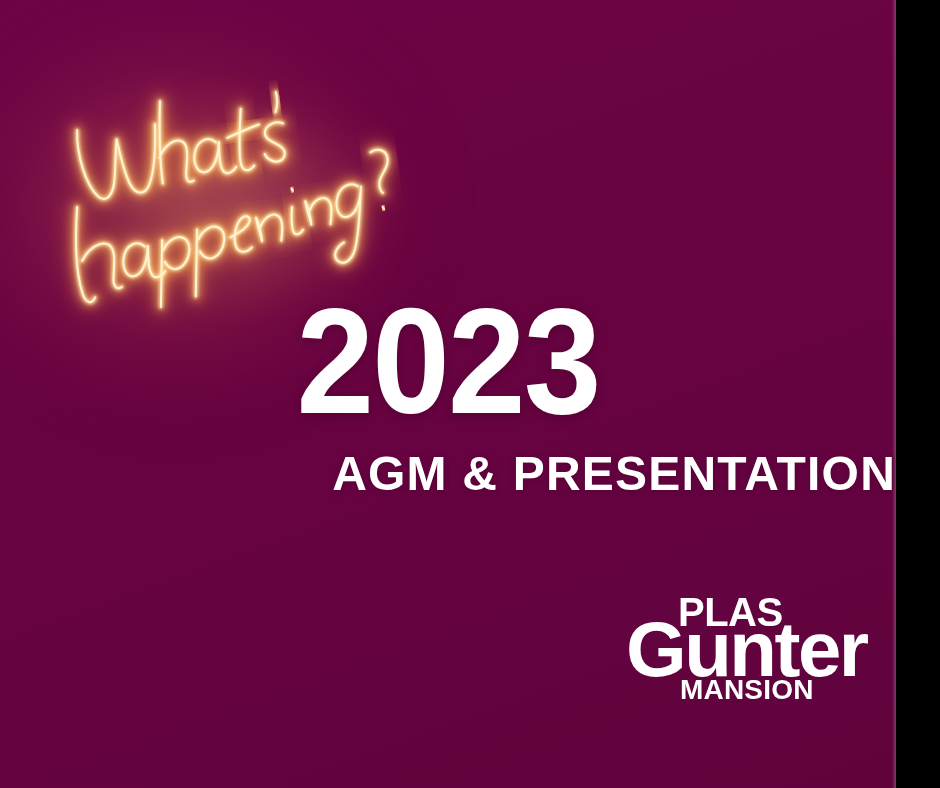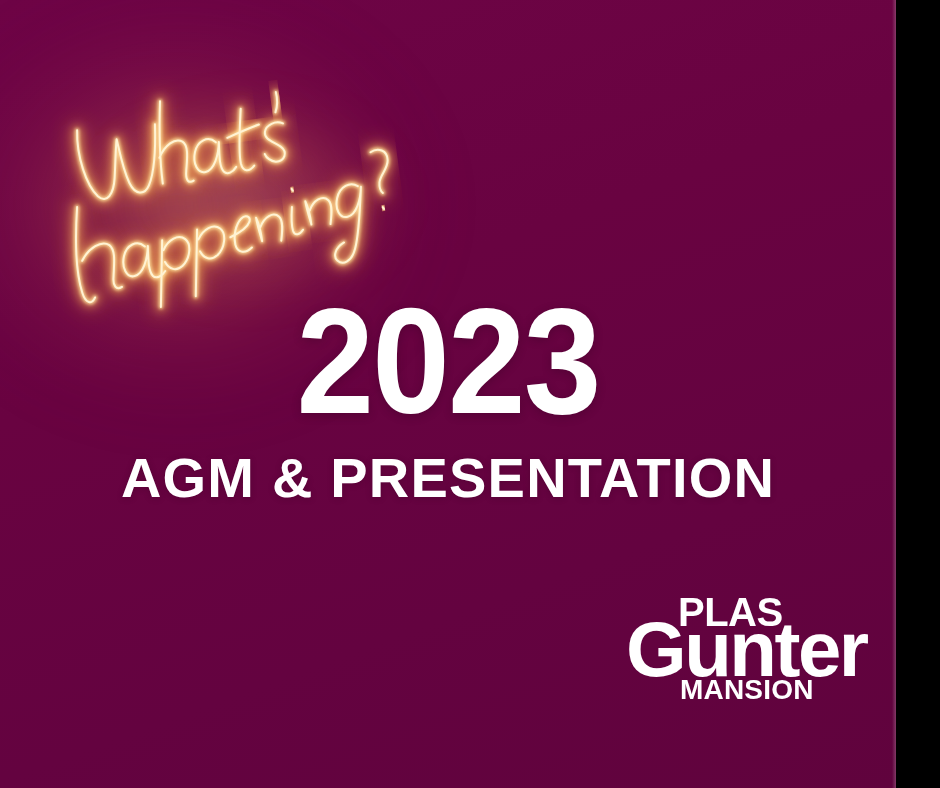--- a/index.html
+++ b/index.html
@@ -97,25 +97,25 @@
     letter-spacing: -2px;
     transform: scaleX(0.93);
     text-shadow: 0 2px 10px rgba(40,0,25,0.30);
   }
 
   
   .subtitle {
     position: absolute;
     left: 0; right: 0;
     top: 450px;
-    text-align: center;
+    text-align: right;
     color: #ffffff;
     font-family: "Liberation Sans", sans-serif;
     font-weight: 700;
-    font-size: 56px;
+    font-size: 48px;
     line-height: 1;
     letter-spacing: 1.2px;
     text-shadow: 0 1px 6px rgba(40,0,25,0.25);
   }
 
   
   .logo {
     position: absolute;
     left: 604px;
     top: 592px;

